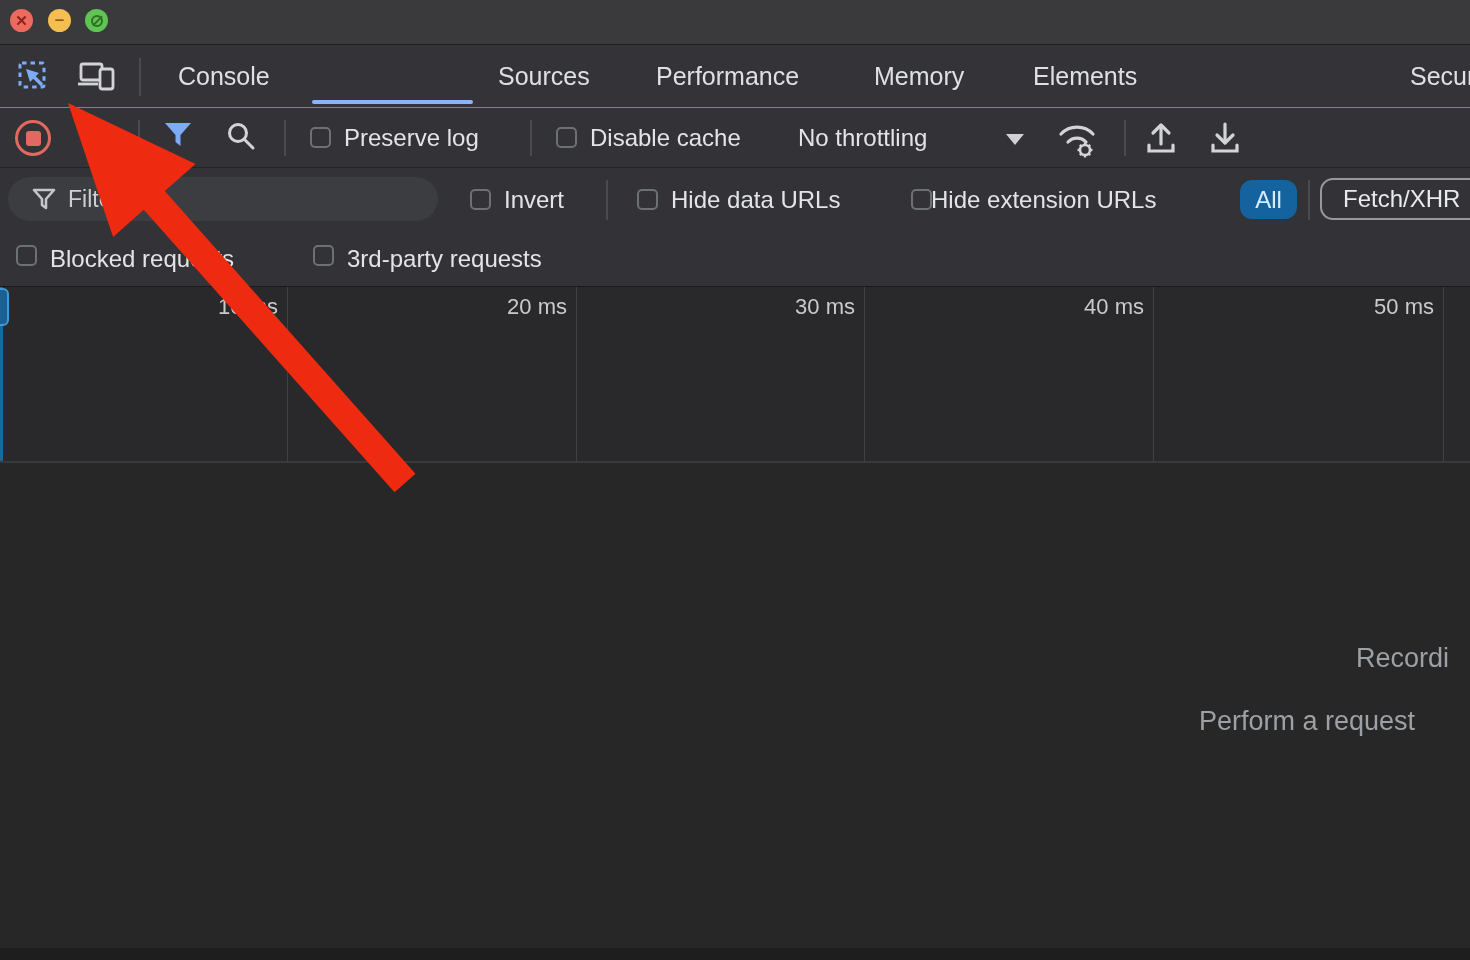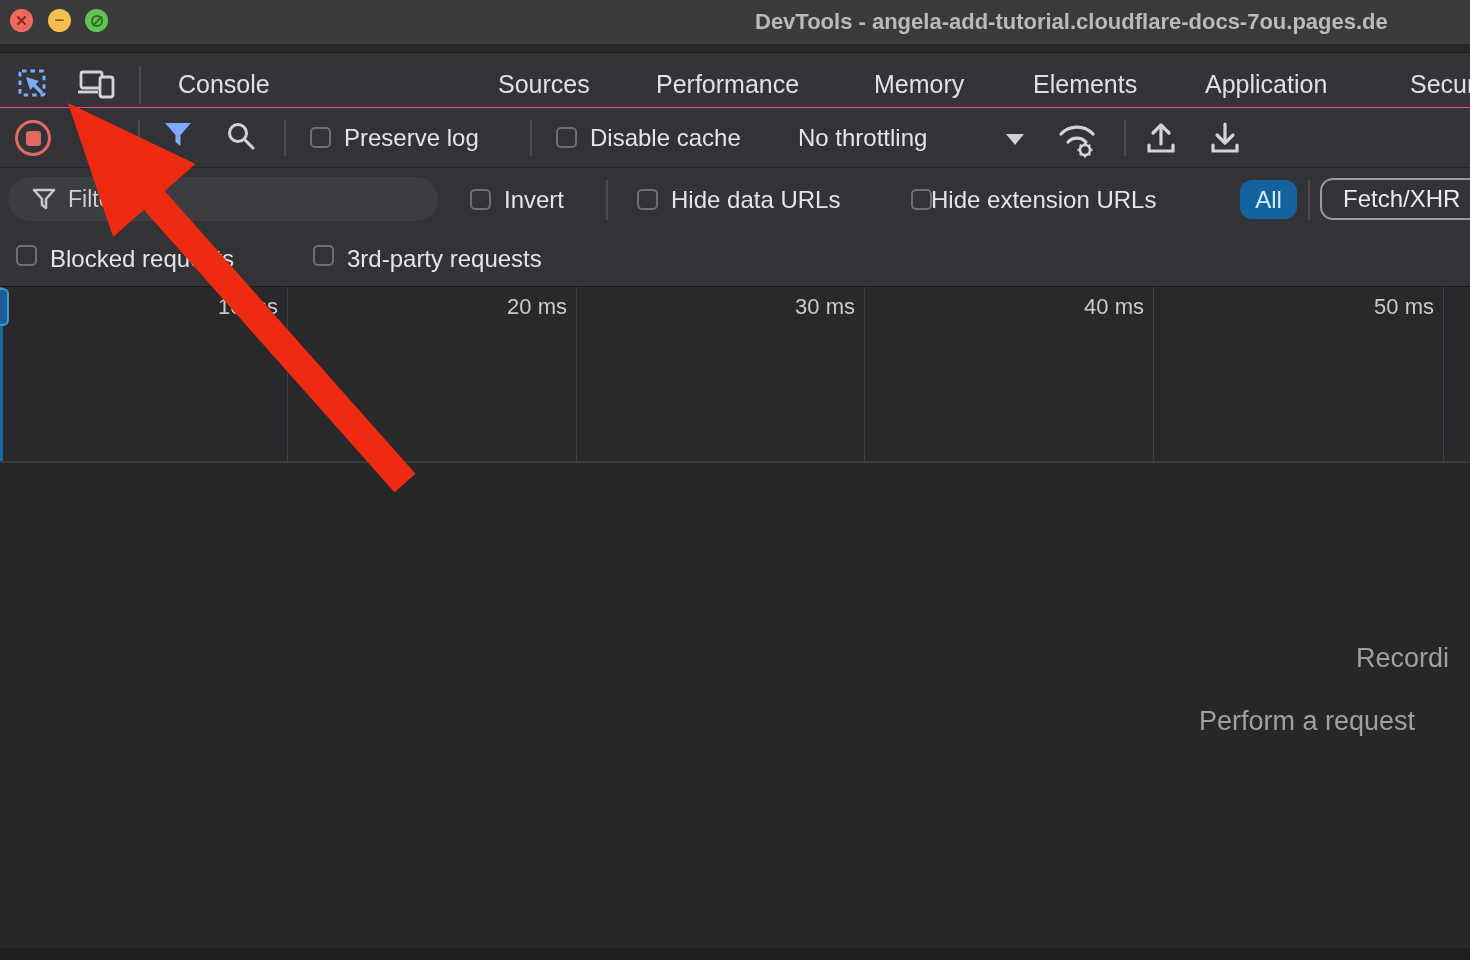--- a/index.html
+++ b/index.html
@@ -16,21 +16,21 @@
   .light.red    { left:10px; background:#ec6a5e; }
   .light.yellow { left:48px; background:#f4bf50; }
   .light.green  { left:85px; background:#5fc454; }
   .glyph-x   { color:#8c241a; font-size:15px; font-weight:700; line-height:1; }
   .glyph-min { color:#92591b; font-size:17px; font-weight:700; line-height:1; margin-top:-2px;}
   .g-in { width:12px; height:12px; border:2px solid #2e7022; border-radius:50%; position:relative; }
   .g-in::after { content:""; position:absolute; left:-2px; top:3.5px; width:13px; height:2px; background:#2e7022; transform:rotate(-45deg); }
   .wintitle { position:absolute; left:755px; top:0; height:44px; line-height:44px; font-size:22px; font-weight:600; color:#b9babc; white-space:nowrap; }
 
   
-  .tabbar { position:absolute; left:0; top:52px; width:1470px; height:63px; background:#343438; border-top:1px solid #1f1f1f; }
+  .tabbar { position:absolute; left:0; top:44px; width:1470px; height:63px; background:#343438; border-top:1px solid #1f1f1f; }
   .tab { position:absolute; top:0; height:62px; line-height:62px; font-size:25px; color:#dee0e3; white-space:nowrap; cursor:default; }
   .tab.active { color:#8ab4f8; }
   .tab-underline { position:absolute; left:312px; bottom:3px; width:161px; height:4px; background:#8ab4f8; border-radius:2px; }
   .vsep { position:absolute; width:2px; background:#4a4b4e; }
   .iconbtn { position:absolute; }
 
   
   .toolbar { position:absolute; left:0; top:107px; width:1470px; height:60px; background:#333337; border-top:1px solid #ec4899; }
   .recordbtn { position:absolute; left:15px; top:12px; width:36px; height:36px; border:3px solid #e2695f; border-radius:50%; display:flex; align-items:center; justify-content:center; }
   .recordbtn::after { content:""; width:15px; height:15px; border-radius:3px; background:#e2695f; }
@@ -72,21 +72,20 @@
 <div class="titlebar">
   <div class="light red">
       <span class="glyph-x">✕</span>
     </div>
   <div class="light yellow">
       <span class="glyph-min">–</span>
     </div>
   <div class="light green">
       <span class="g-in"></span>
     </div>
-  <div class="wintitle">DevTools - angela-add-tutorial.cloudflare-docs-7ou.pages.de</div>
 </div>
 
 <div class="tabbar">
 
   <div class="iconbtn" style="left:18px; top:16px; width:30px; height:30px;">
     <svg width="30" height="30" viewBox="0 0 30 30">
       <rect x="2" y="2" width="24" height="24" rx="2" fill="none" stroke="#7cacf8" stroke-width="3" stroke-dasharray="4.5 4"></rect>
       <line x1="24" y1="24" x2="13" y2="13" stroke="#7cacf8" stroke-width="3.5"></line>
       <polygon points="8,8 21,12 12,21" fill="#7cacf8"></polygon>
     </svg>
@@ -99,21 +98,20 @@
       <rect x="22" y="7" width="13" height="20" rx="2.5" fill="#343438" stroke="#d3d4d6" stroke-width="2.8"></rect>
     </svg>
   </div>
   <div class="vsep" style="left:139px; top:13px; height:38px;"></div>
 
   <div class="tab" style="left:178px;">Console</div>
   <div class="tab" style="left:498px;">Sources</div>
   <div class="tab" style="left:656px;">Performance</div>
   <div class="tab" style="left:874px;">Memory</div>
   <div class="tab" style="left:1033px;">Elements</div>
-  <div class="tab" style="left:1205px;">Application</div>
   <div class="tab" style="left:1410px;">Security</div>
   <div class="tab-underline"></div>
 </div>
 
 <div class="toolbar">
   <div class="recordbtn"></div>
   <div class="clearbtn"></div>
   <div class="vsep" style="left:138px; top:12px; height:36px;"></div>
 
   <div class="iconbtn" style="left:164px; top:14px;">

